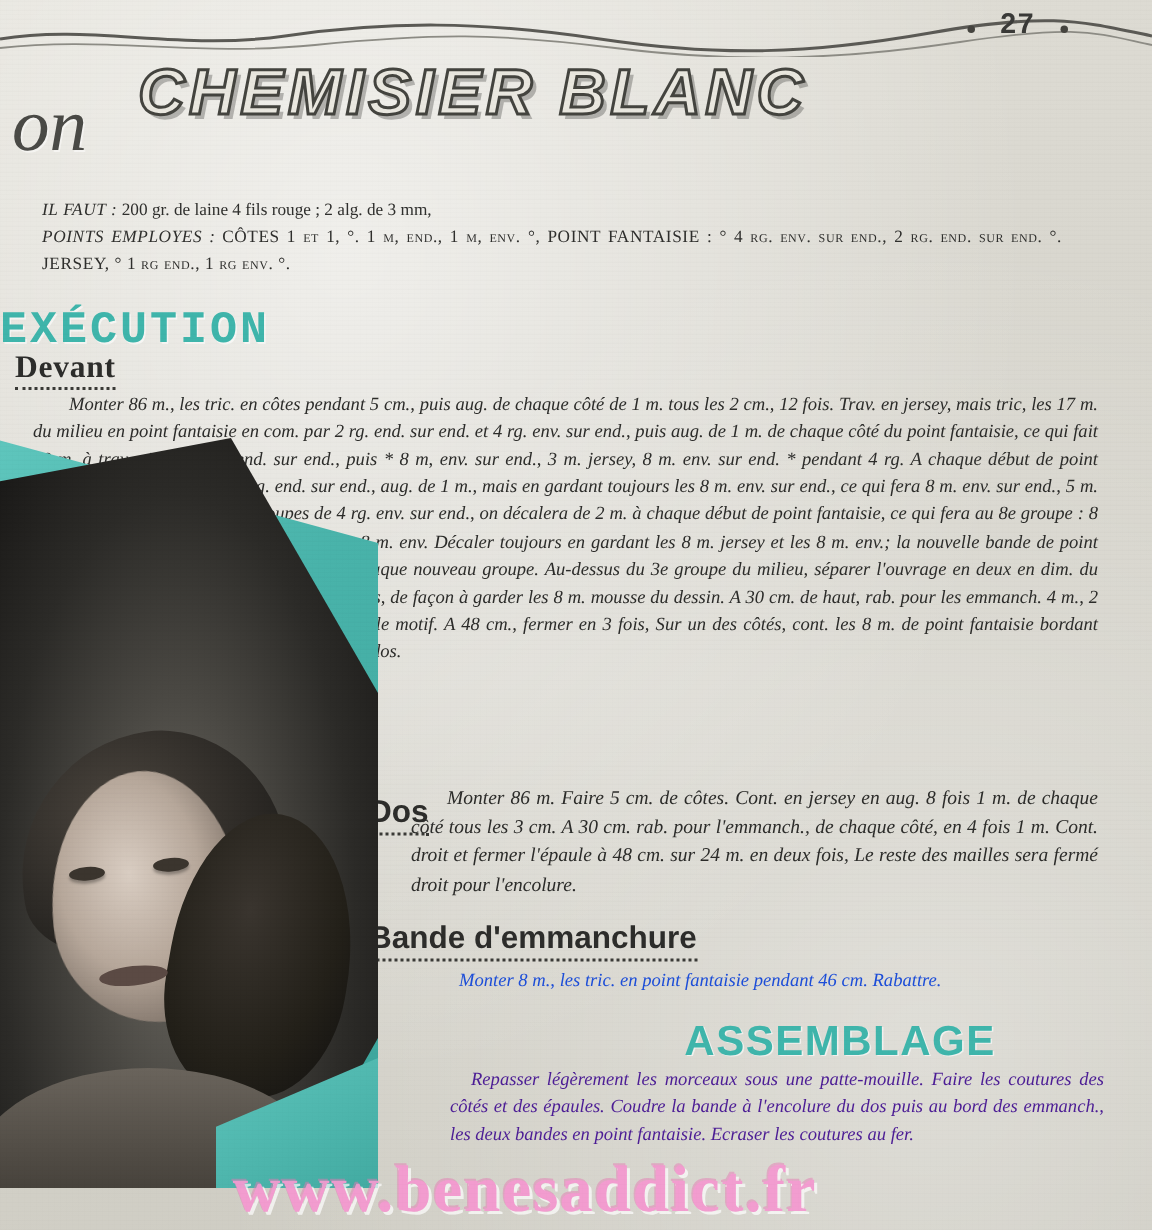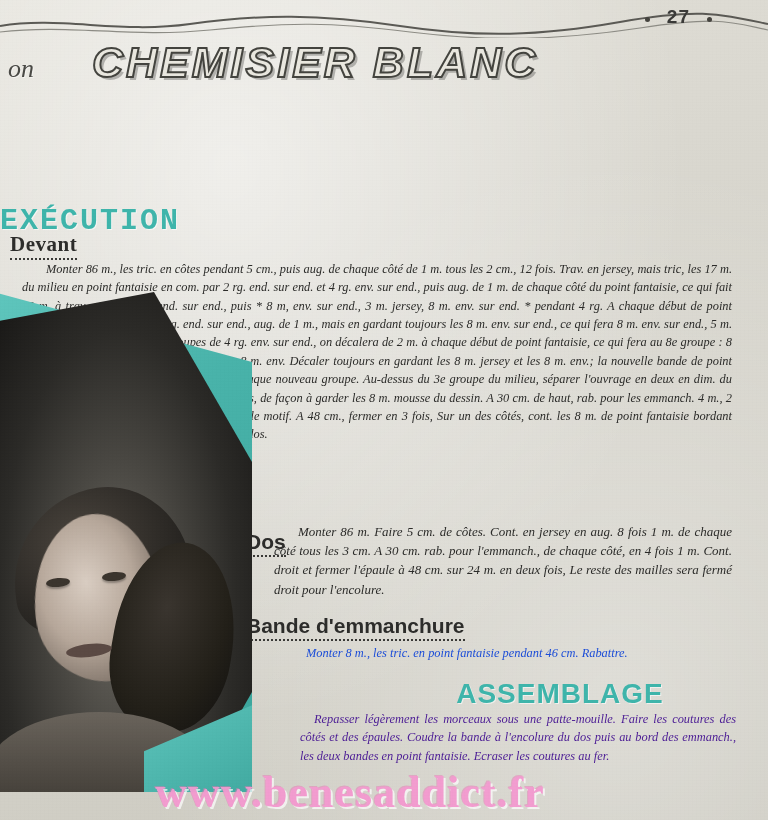--- a/index.html
+++ b/index.html
@@ -73,21 +73,21 @@
     height: 62px;
     font-family: "Liberation Sans", sans-serif;
     font-weight: bold;
     font-style: italic;
     white-space: nowrap;
   }
   .masthead .pre {
     position: absolute;
     left: 8px;
     top: 16px;
-    font-size: 26px;
+    font-size: 50px;
     color: #4a4a46;
     font-family: "Liberation Serif", serif;
     font-style: italic;
     font-weight: normal;
     text-shadow: 1px 1px 0 rgba(255,255,255,0.5);
   }
   .masthead .title {
     position: absolute;
     left: 92px;
     top: 0px;
@@ -363,20 +363,28 @@
 <span class="dot-left"></span>
 <div class="page-number">27</div>
 <span class="dot-right"></span>
 
 <div class="masthead">
   <span class="pre">on</span>
   <span class="title">CHEMISIER BLANC</span>
 </div>
 
 <div class="materials">
+  <div>
+    <span class="sc it">IL FAUT :</span>
+    <span>200 gr. de laine 4 fils rouge ; 2 alg. de 3 mm,</span>
+  </div>
+  <div>
+    <span class="sc it">POINTS EMPLOYES :</span>
+    <span class="sc">CÔTES 1 et 1, °. 1 m, end., 1 m, env. °, POINT FANTAISIE : ° 4 rg. env. sur end., 2 rg. end. sur end. °. JERSEY, ° 1 rg end., 1 rg env. °.</span>
+  </div>
 </div>
 
 <div class="h-exec">EXÉCUTION</div>
 
 <div class="h-devant">
   <span>Devant</span>
   <span class="under"></span>
 </div>
 <div class="p-devant">Monter 86 m., les tric. en côtes pendant 5 cm., puis aug. de chaque côté de 1 m. tous les 2 cm., 12 fois. Trav. en jersey, mais tric, les 17 m. du milieu en point fantaisie en com. par 2 rg. end. sur end. et 4 rg. env. sur end., puis aug. de 1 m. de chaque côté du point fantaisie, ce qui fait 19 m. à trav. ainsi : 2 rg. end. sur end., puis * 8 m, env. sur end., 3 m. jersey, 8 m. env. sur end. * pendant 4 rg. A chaque début de point fantaisie, c'est-à-dire sur les rg. end. sur end., aug. de 1 m., mais en gardant toujours les 8 m. env. sur end., ce qui fera 8 m. env. sur end., 5 m. jersey, 8 m. env. etc. Après 7 groupes de 4 rg. env. sur end., on décalera de 2 m. à chaque début de point fantaisie, ce qui fera au 8e groupe : 8 m. env., 8 m. jersey, 3 m. env., 8 m. jersey, 8 m. env. Décaler toujours en gardant les 8 m. jersey et les 8 m. env.; la nouvelle bande de point fantaisie du milieu augmentera de 4 m. à chaque nouveau groupe. Au-dessus du 3e groupe du milieu, séparer l'ouvrage en deux en dim. du côté de l'encolure de 1 m. tous les 3 rg, 24 fois, de façon à garder les 8 m. mousse du dessin. A 30 cm. de haut, rab. pour les emmanch. 4 m., 2 m., 1 m. et cont. droit en cessant de décaler le motif. A 48 cm., fermer en 3 fois, Sur un des côtés, cont. les 8 m. de point fantaisie bordant l'encolure pendant 12 cm. pour l'encolure du dos.</div>
 

